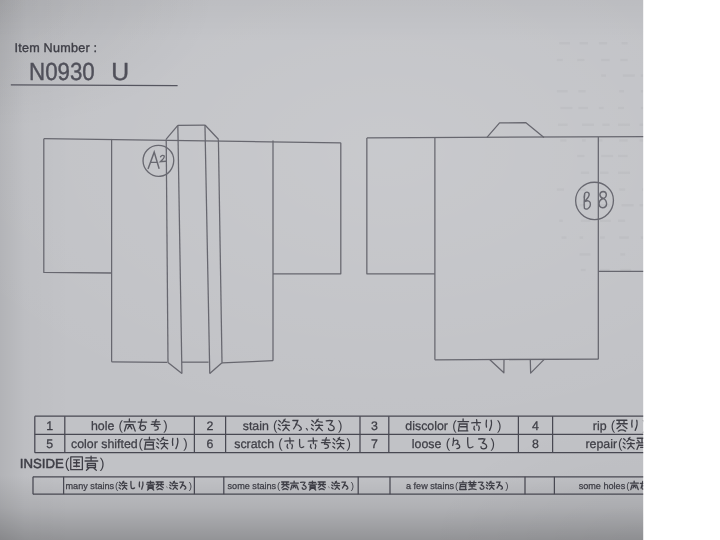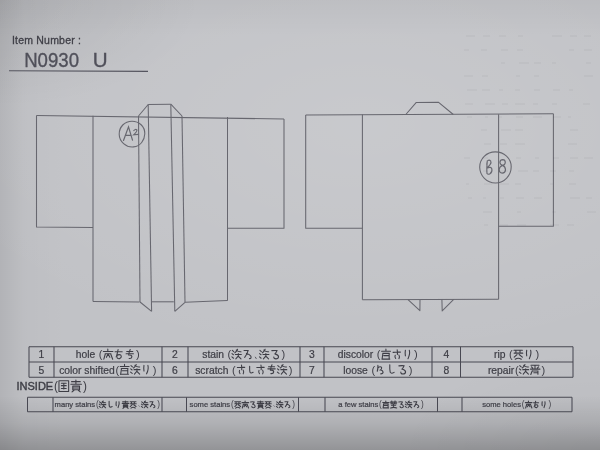--- a/index.html
+++ b/index.html
@@ -1,14 +1,14 @@
 <!DOCTYPE html>
 <html><head><meta charset="utf-8"><style>
 html,body{margin:0;padding:0;}
-#stage{position:relative;width:600px;height:450px;overflow:hidden;
+#stage{position:relative;width:536px;height:450px;overflow:hidden;
 font-family:"Liberation Sans",sans-serif;
 background:
  radial-gradient(120% 85% at 60% 28%, rgba(255,255,255,0.12), rgba(255,255,255,0) 62%),
  linear-gradient(to bottom, rgba(0,0,0,0) 88%, rgba(0,0,0,0.09) 94%, rgba(0,0,0,0.24) 100%),
  linear-gradient(to right, rgba(0,0,0,0.08) 0%, rgba(0,0,0,0.02) 4%, rgba(0,0,0,0) 11%),
  radial-gradient(48% 34% at 0% 0%, rgba(0,0,0,0.075), rgba(0,0,0,0) 70%),
  radial-gradient(45% 30% at 100% 100%, rgba(0,0,0,0.04), rgba(0,0,0,0) 75%),
  linear-gradient(to bottom, rgba(0,0,0,0.04) 0%, rgba(0,0,0,0) 8%),
  #c1c2c6; text-align: right;}
 svg{position:absolute;left:0;top:0;filter:blur(0.5px);}

